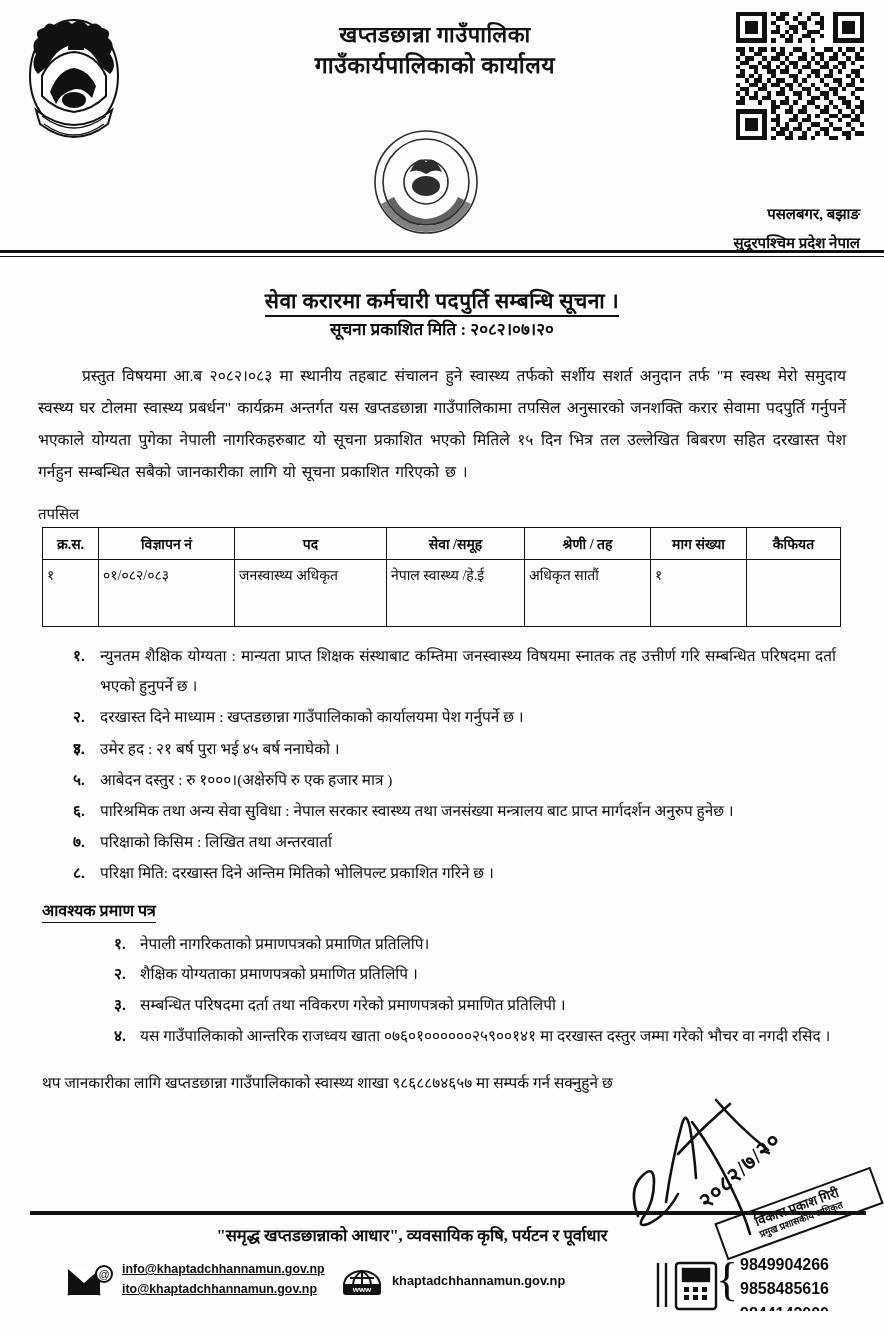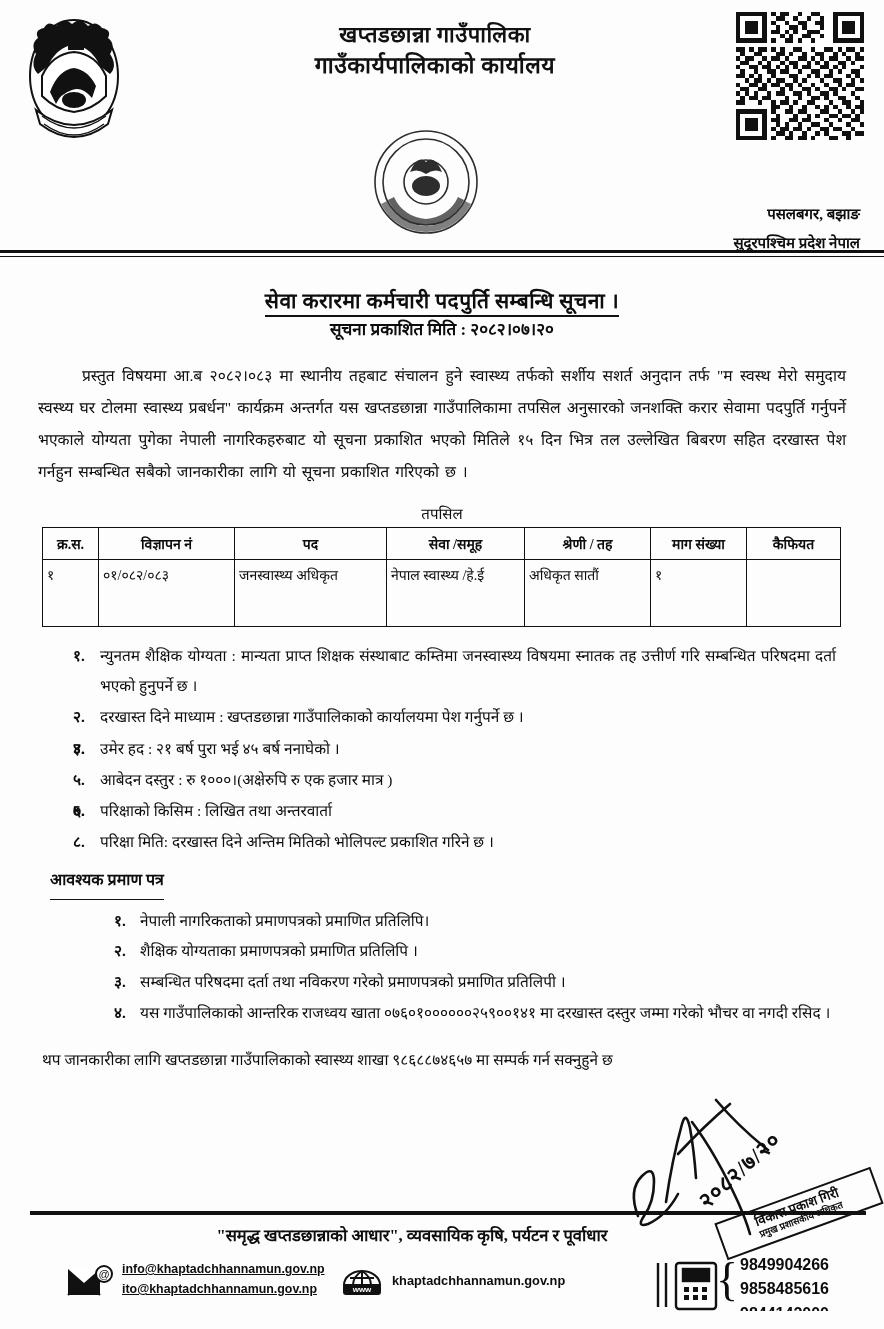--- a/index.html
+++ b/index.html
@@ -131,21 +131,20 @@
     font-size: 15.6px;
     line-height: 2.05;
     text-align: justify;
     text-indent: 44px;
     word-spacing: 2px;
   }
   .tapasil {
     margin-top: 12px;
     font-size: 15px;
     font-weight: 500;
-    text-align: center;
   }
 
   
   table.vacancy {
     margin-top: 4px;
     border-collapse: collapse;
     width: 798px;
     margin-left: 4px;
     table-layout: fixed;
   }
@@ -192,26 +191,26 @@
   }
   .li-num {
     position: absolute;
     left: -27px;
     top: 0;
     font-weight: 600;
   }
 
   .section-head {
     margin-top: 10px;
-    margin-left: 12px;
+    margin-left: 4px;
     font-size: 16px;
     font-weight: 700;
     display: inline-block;
     border-bottom: 1.6px solid #111;
-    padding-bottom: 9px;
+    padding-bottom: 1px;
   }
   ol.docs {
     list-style: none;
     margin: 6px 0 0 0;
     padding: 0 10px 0 102px;
   }
   ol.docs > li {
     font-size: 15.4px;
     line-height: 2.0;
     position: relative;
@@ -664,21 +663,21 @@
       </tbody>
     </table>
 
     
     <ol class="conditions">
       <li><span class="li-num">१.</span><span>न्युनतम शैक्षिक योग्यता : मान्यता प्राप्त शिक्षक संस्थाबाट कम्तिमा जनस्वास्थ्य विषयमा स्नातक तह उत्तीर्ण गरि सम्बन्धित परिषदमा दर्ता भएको हुनुपर्ने छ ।</span></li>
       <li><span class="li-num">२.</span><span>दरखास्त दिने माध्याम : खप्तडछान्ना गाउँपालिकाको कार्यालयमा पेश गर्नुपर्ने छ ।</span></li>
       <li><span class="li-num">३.</span></li>
       <li><span class="li-num">४.</span><span>उमेर हद : २१ बर्ष पुरा भई ४५ बर्ष ननाघेको ।</span></li>
       <li><span class="li-num">५.</span><span>आबेदन दस्तुर : रु १०००।(अक्षेरुपि रु एक हजार मात्र )</span></li>
-      <li><span class="li-num">६.</span></li>
+      <li><span class="li-num">६.</span><span>पारिश्रमिक तथा अन्य सेवा सुविधा :  नेपाल सरकार स्वास्थ्य तथा जनसंख्या मन्त्रालय बाट प्राप्त मार्गदर्शन अनुरुप हुनेछ ।</span></li>
       <li><span class="li-num">७.</span><span>परिक्षाको किसिम : लिखित तथा अन्तरवार्ता</span></li>
       <li><span class="li-num">८.</span><span>परिक्षा मिति: दरखास्त दिने अन्तिम मितिको भोलिपल्ट प्रकाशित गरिने छ ।</span></li>
     </ol>
 
     <div class="section-head">आवश्यक प्रमाण पत्र</div>
 
     <ol class="docs">
       <li><span class="li-num">१.</span><span>नेपाली नागरिकताको प्रमाणपत्रको प्रमाणित प्रतिलिपि।</span></li>
       <li><span class="li-num">२.</span><span>शैक्षिक योग्यताका प्रमाणपत्रको प्रमाणित प्रतिलिपि ।</span></li>
       <li><span class="li-num">३.</span><span>सम्बन्धित परिषदमा दर्ता तथा नविकरण गरेको प्रमाणपत्रको प्रमाणित प्रतिलिपी ।</span></li>

